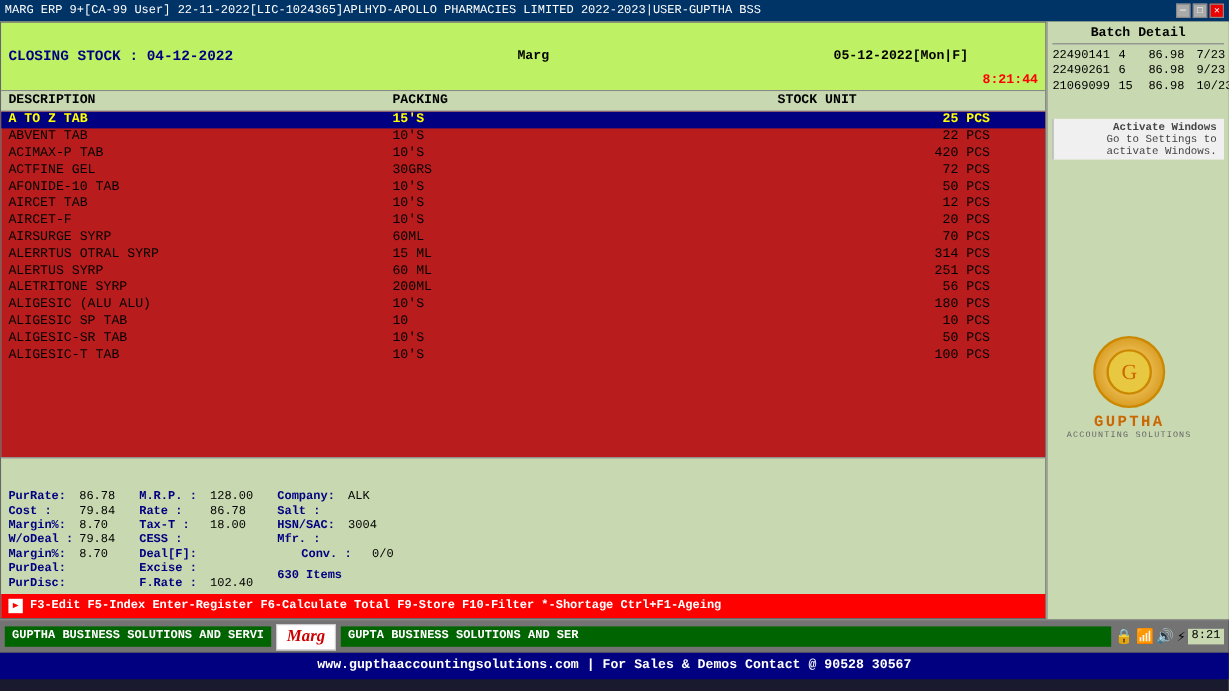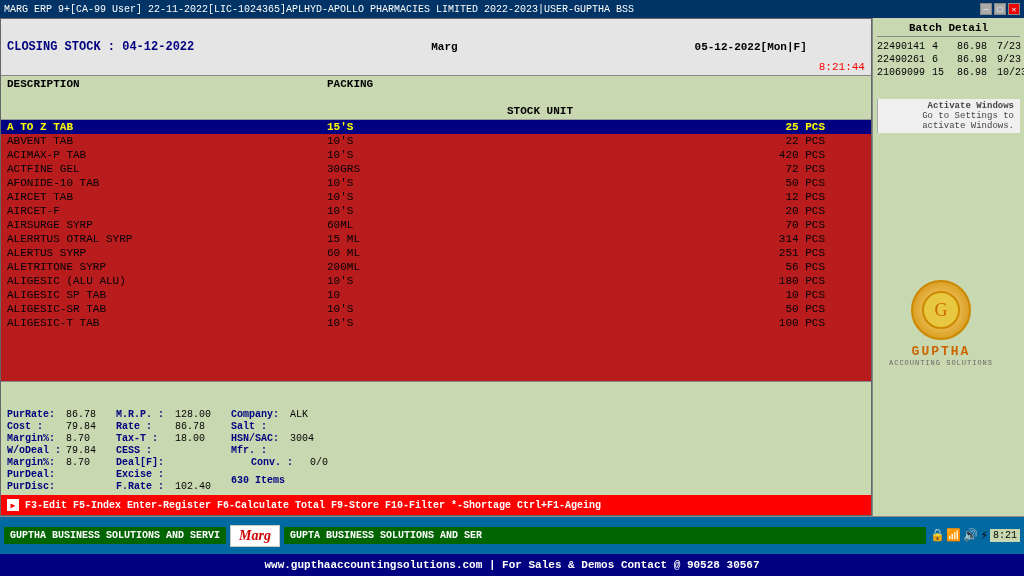--- a/index.html
+++ b/index.html
@@ -52,21 +52,21 @@
     #erp-panel {
       flex: 1;
       background: #c8d8b0;
       display: flex;
       flex-direction: column;
       border: 1px solid #666;
     }
 
     
     #header-row {
-      background: #e5e5e5;
+      background: #bef264;
       display: flex;
       justify-content: space-between;
       align-items: center;
       padding: 2px 6px;
       border-bottom: 1px solid #888;
       font-size: 11px;
       font-weight: bold;
     }
 
     #closing-stock-title {
@@ -199,22 +199,22 @@
     .batch-row {
       display: grid;
       grid-template-columns: 55px 25px 40px 30px;
       font-size: 10px;
       padding: 1px 0;
       color: #000;
     }
 
     
     #footer-area {
-      background: #0369a1;
-      height: 38px;
+      background: #737373;
+      height: 28px;
       display: flex;
       border-top: 1px solid #888;
     }
 
     #taskbar {
       display: flex;
       width: 100%;
       align-items: center;
       padding: 2px 4px;
       gap: 4px;
@@ -334,28 +334,28 @@
 
 <div id="main-container">
 
   <div id="erp-panel">
 
     <div id="header-row">
       <span id="closing-stock-title">CLOSING STOCK : 04-12-2022</span>
       <span style="font-size:11px;color:#000;">Marg</span>
       <div id="date-time-area">
         <span>05-12-2022[Mon|F]</span>
-        <span style="color:#ff0000;font-weight:normal;margin-top:40px;">8:21:44</span>
+        <span style="color:#ff0000;font-weight:bold;margin-top:40px;">8:21:44</span>
       </div>
     </div>
 
     <div id="col-headers">
       <span>DESCRIPTION</span>
       <span>PACKING</span>
-      <span style="text-align:left;padding-right:10px;margin-top:27px;">STOCK UNIT</span>
+      <span style="text-align:center;padding-right:10px;">STOCK UNIT</span>
     </div>
 
     <div id="table-area">
 
     <div class="table-row highlighted">
       <span>A TO Z TAB</span>
       <span>15'S</span>
       <span class="col-stock">25 PCS</span>
     </div>
         <div class="table-row">

